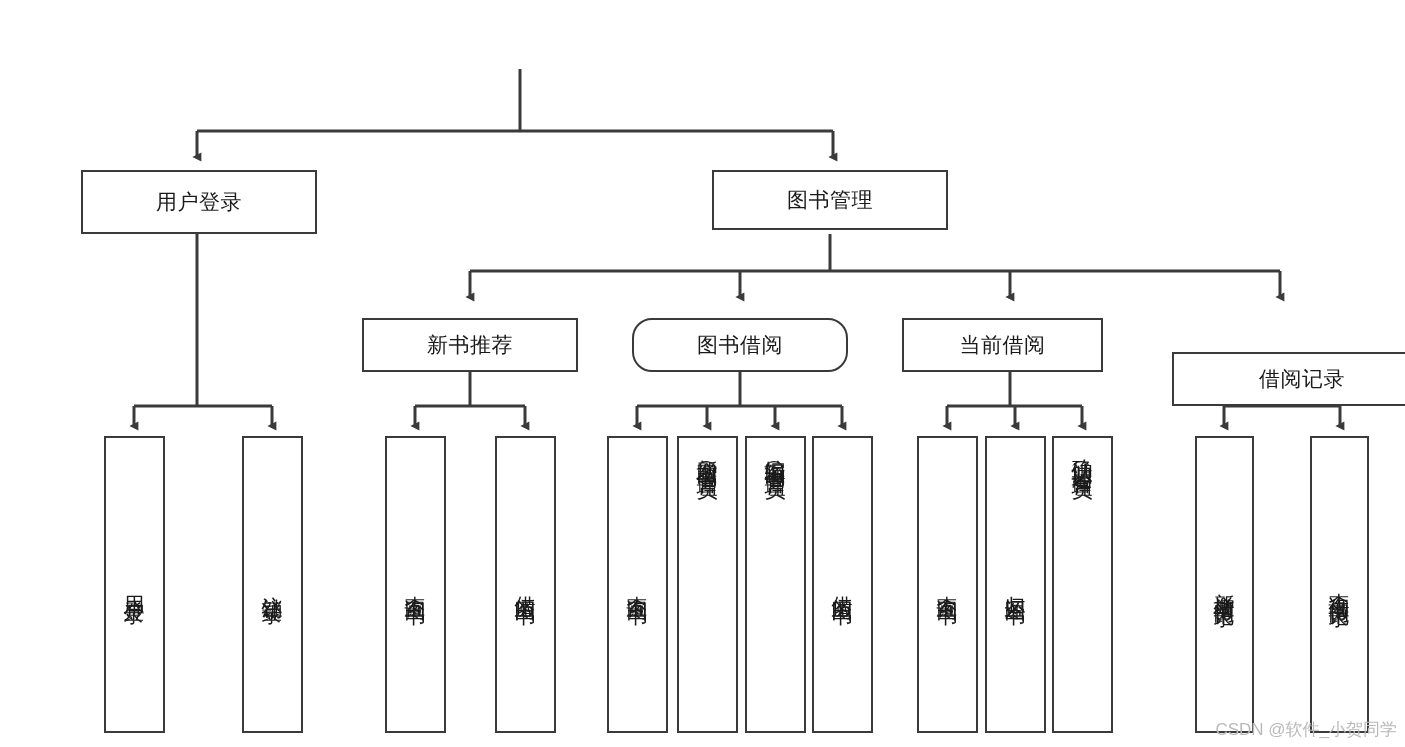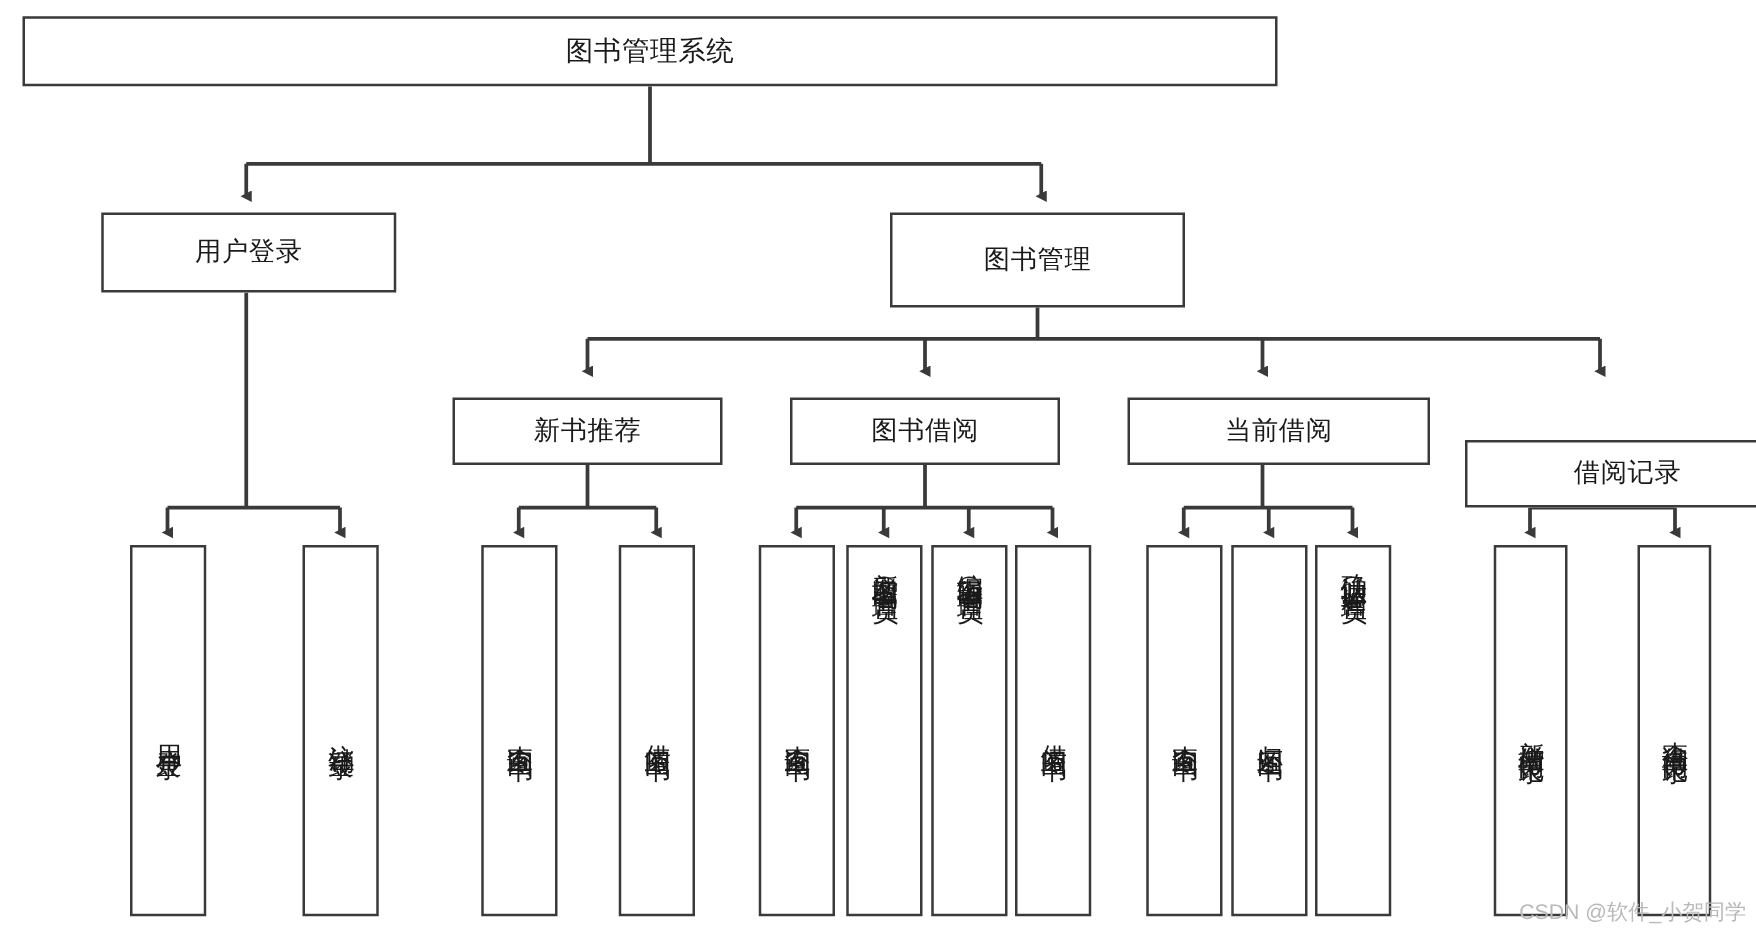--- a/index.html
+++ b/index.html
@@ -116,38 +116,35 @@
       <path d="M1015,406 L1015,426" marker-end="url(#arrow)"></path>
       <path d="M1082,406 L1082,426" marker-end="url(#arrow)"></path>
 
       <path d="M1280,372 L1280,406"></path>
       <path d="M1224,406 L1340,406"></path>
       <path d="M1224,406 L1224,426" marker-end="url(#arrow)"></path>
       <path d="M1340,406 L1340,426" marker-end="url(#arrow)"></path>
     </g>
   </svg>
 
-  <div class="node root" style="left:18px; top:13px; width:1004px; height:56px;">
-    <span class="label">图书管理系统</span>
-  </div>
 
   <div class="node" style="left:81px; top:170px; width:236px; height:64px;">
     <span class="label">用户登录</span>
   </div>
-  <div class="node" style="left:712px; top:170px; width:236px; height:76px;">
+  <div class="node" style="left:712px; top:170px; width:236px; height:60px;">
     <span class="label">图书管理</span>
   </div>
 
   <div class="node" style="left:362px; top:318px; width:216px; height:54px;align-items:center;">
     <span class="label">新书推荐</span>
   </div>
-  <div class="node" style="left:632px; top:318px; width:216px; height:54px;">
+  <div class="node" style="left:632px; top:318px; width:216px; height:54px;border-radius:20px;">
     <span class="label">图书借阅</span>
   </div>
-  <div class="node" style="left:902px; top:318px; width:242px; height:54px;">
+  <div class="node" style="left:902px; top:318px; width:201px; height:54px;">
     <span class="label">当前借阅</span>
   </div>
   <div class="node" style="left:1172px; top:318px; width:260px; height:54px;margin-top:34px;">
     <span class="label">借阅记录</span>
   </div>
 
   <div class="node vert middled" style="left:104px; top:436px; width:61px; height:297px;">
     <span class="label">用户登录</span>
   </div>
   <div class="node vert middled" style="left:242px; top:436px; width:61px; height:297px;">

